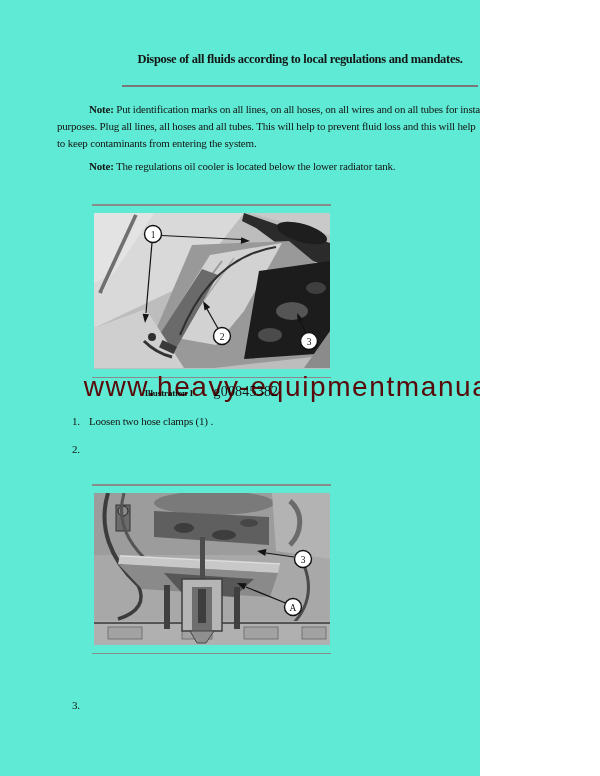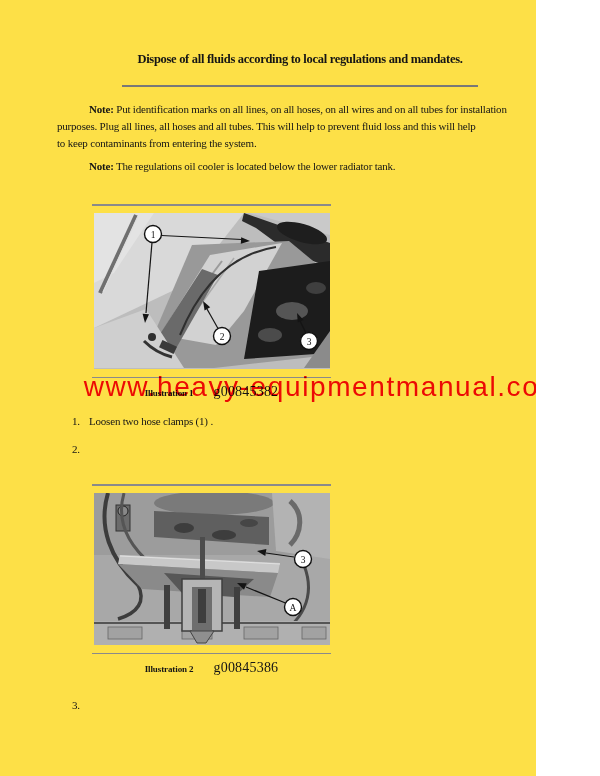--- a/index.html
+++ b/index.html
@@ -1,17 +1,17 @@
 <!DOCTYPE html>
 <html><head>
 <meta charset="utf-8">
 <style>
   html,body{margin:0;padding:0;background:#fff;}
   .page{
-    position:relative;width:536px;height:776px;background:#fde047;
+    position:relative;width:480px;height:776px;background:#5eead4;
     font-family:"Liberation Serif", serif;color:#151515;overflow:hidden;text-decoration:underline;
   }
   .title{
     position:absolute;top:52px;left:0;width:600px;text-align:center;
     font-weight:bold;font-size:12.5px;letter-spacing:-0.3px;
   }
   .title-rule{position:absolute;top:85px;left:122px;width:356px;height:2px;background:#787878;}
   .note{position:absolute;left:57px;width:545px;font-size:11px;line-height:17px;letter-spacing:-0.2px;margin:0;}
   .note b{font-weight:bold;margin-left:32px;}
   .note .body{white-space:pre-line;}
@@ -159,23 +159,19 @@
       <polygon points="163,58 172.4,56 171.3,62.9" fill="#141414"></polygon>
       <circle cx="209" cy="66" r="8.5" fill="#ffffff" stroke="#111111" stroke-width="1.4"></circle>
       <text class="callout-label" x="209" y="69.5" text-anchor="middle">3</text>
 
       <line x1="191.5" y1="110" x2="152" y2="94" stroke="#141414" stroke-width="1.2"></line>
       <polygon points="143,90 152.7,90.3 150,96.7" fill="#141414"></polygon>
       <circle cx="199" cy="114" r="8.5" fill="#ffffff" stroke="#111111" stroke-width="1.4"></circle>
       <text class="callout-label" x="199" y="117.5" text-anchor="middle">A</text>
     </svg>
     <div class="fig-rule bottom"></div>
-    <figcaption class="caption">
-      <span class="cap-name">Illustration 2</span>
-      <span class="cap-ref">g00845386</span>
-    </figcaption>
   </figure>
 
   <div class="step step3">
     <span class="num">3.</span>
   </div>
 
 </div>
 
 </body></html>

